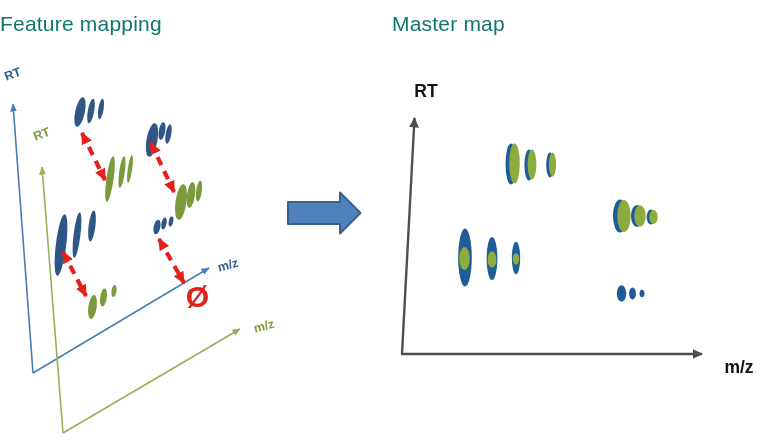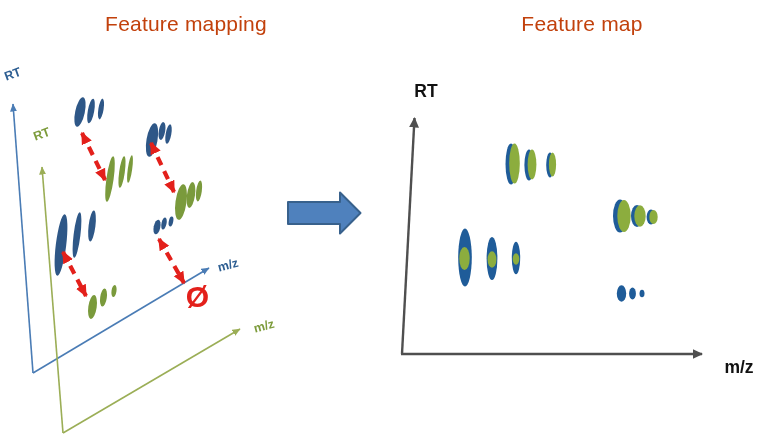--- a/index.html
+++ b/index.html
@@ -1,32 +1,32 @@
 <!DOCTYPE html>
 <html><head>
 <meta charset="utf-8">
 <style>
   html,body{margin:0;padding:0;background:#ffffff;}
   body{width:778px;height:446px;position:relative;font-family:"Liberation Sans",sans-serif;overflow:hidden;}
-  .title{position:absolute;top:12px;font-size:21px;color:#c2410c;text-align:center;letter-spacing:0.2px;}
+  .title{position:absolute;top:12px;font-size:21px;color:#0f766e;text-align:left;letter-spacing:0.2px;}
   #left-title{left:0;width:372px;}
   #right-title{left:392px;width:380px;}
   #diagram{position:absolute;left:0;top:0;}
   .axlbl{font-size:12.5px;font-weight:bold;text-anchor:middle;}
   .mlbl{font-size:17.5px;font-weight:bold;fill:#111111;text-anchor:middle;}
   .match-arrow{stroke-width:4.2;stroke-dasharray:9 6.5;fill:none;
                marker-start:url(#mh-red);marker-end:url(#mh-red);}
   .axis{fill:none;}
   .empty-set{font-size:30px;font-weight:bold;text-anchor:middle;}
 </style>
 </head>
 <body>
 
 <div id="left-title" class="title">Feature mapping</div>
-<div id="right-title" class="title">Feature map</div>
+<div id="right-title" class="title">Master map</div>
 
 <svg id="diagram" width="778" height="446" viewBox="0 0 778 446" xmlns="http://www.w3.org/2000/svg">
   <defs>
     <marker id="mh-blue" markerUnits="userSpaceOnUse" markerWidth="9" markerHeight="8" refX="7.5" refY="4" orient="auto">
       <path d="M0,0.5 L8,4 L0,7.5 z" fill="#4A7CB5"></path>
     </marker>
     <marker id="mh-green" markerUnits="userSpaceOnUse" markerWidth="9" markerHeight="8" refX="7.5" refY="4" orient="auto">
       <path d="M0,0.5 L8,4 L0,7.5 z" fill="#9BAE56"></path>
     </marker>
     <marker id="mh-dark" markerUnits="userSpaceOnUse" markerWidth="12" markerHeight="11" refX="9.5" refY="5.5" orient="auto">

